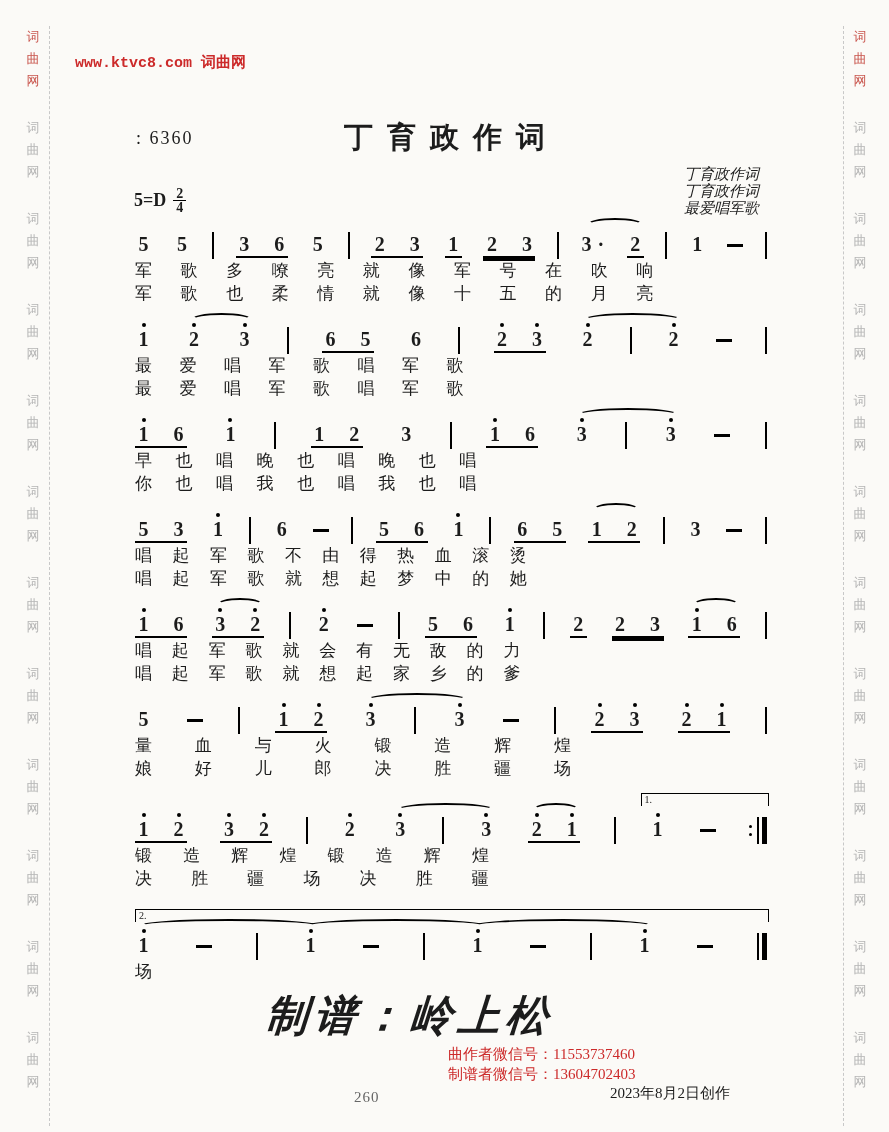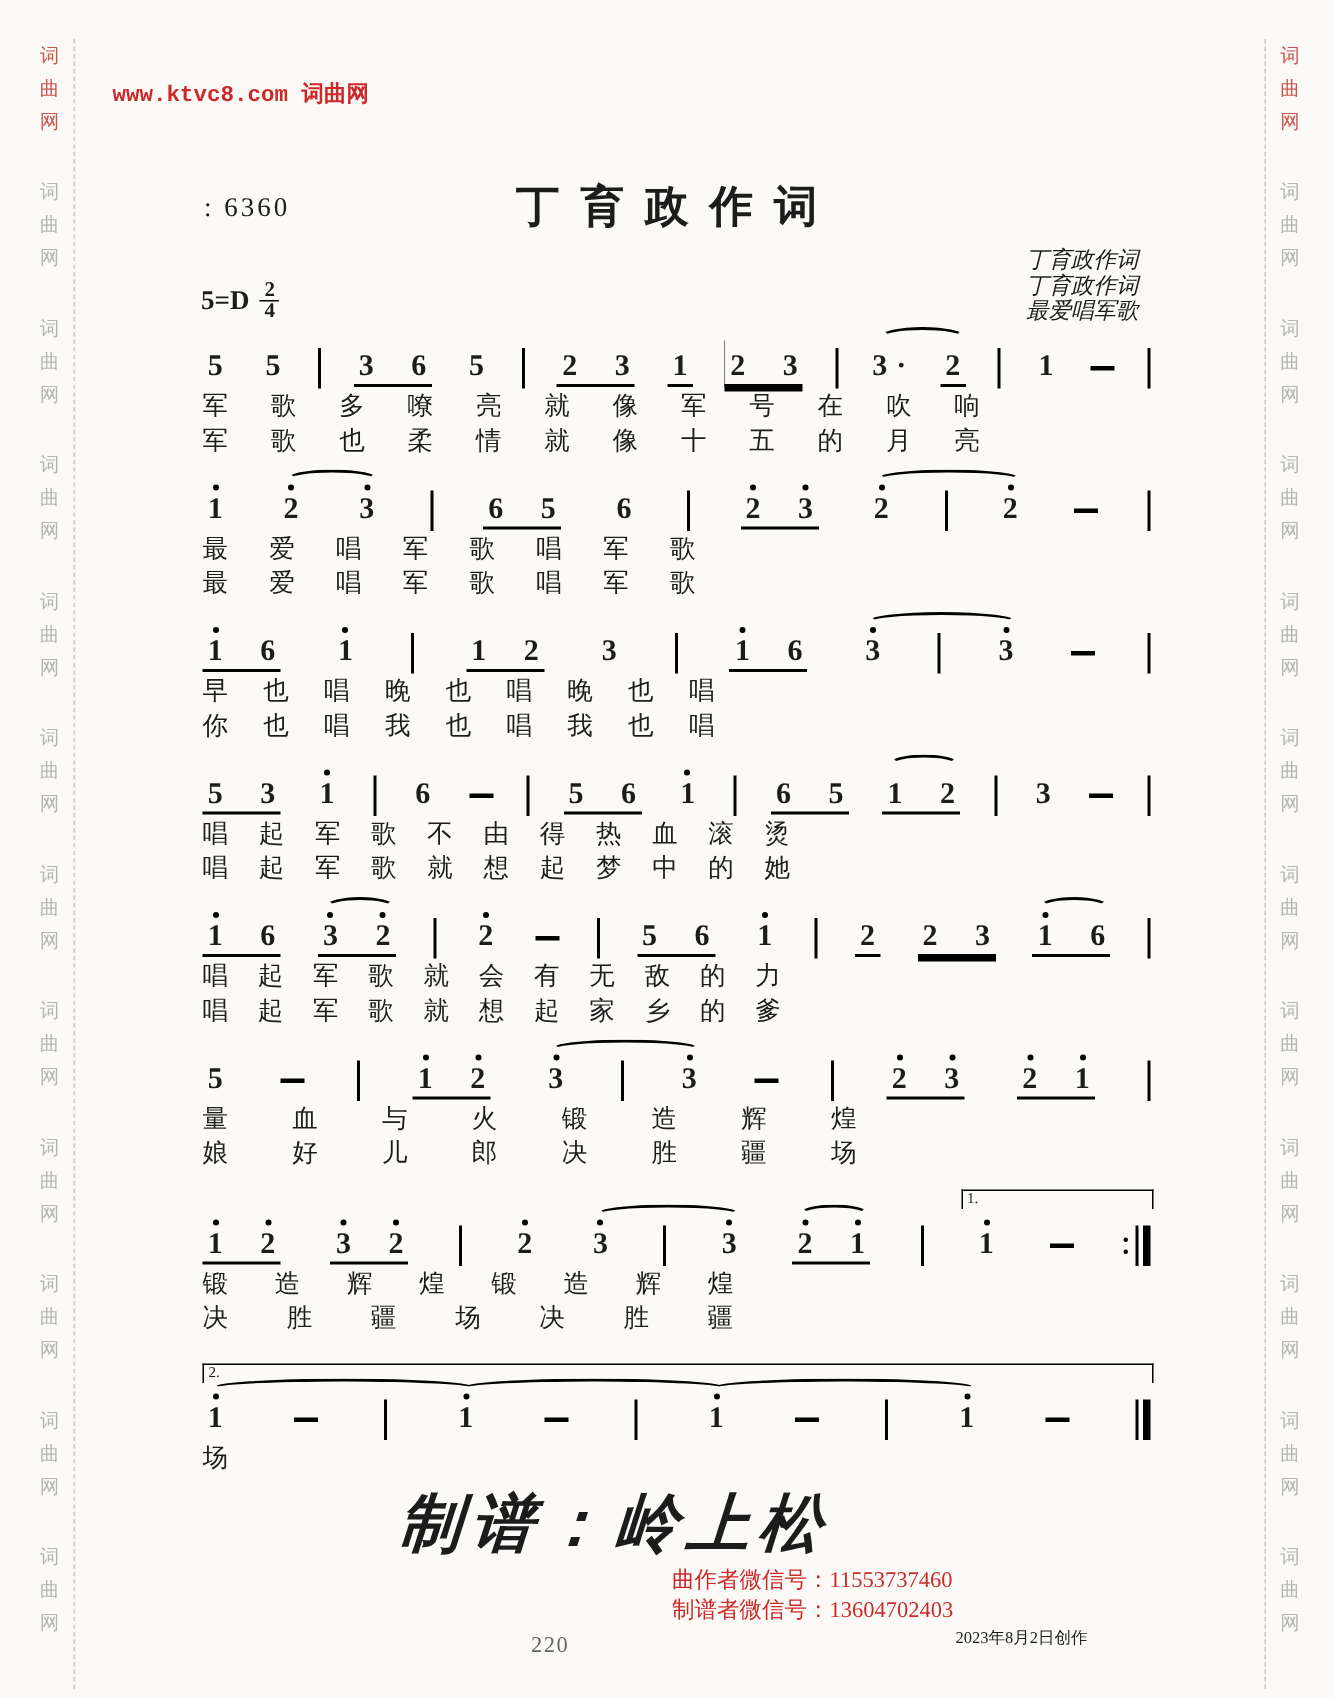--- a/index.html
+++ b/index.html
@@ -58,21 +58,21 @@
     border-radius:50% 50% 0 0;}
   .ending{position:absolute;top:-16px;height:12px;
     border-top:1.5px solid #000;border-left:1.5px solid #000;border-right:1.5px solid #000;}
   .ending span{position:absolute;left:3px;top:1px;font-size:10px;line-height:10px;}
   .lyr{display:flex;justify-content:space-between;font-size:17px;line-height:20px;margin-top:3px;}
   
   .calli{position:absolute;left:266px;top:988px;font-size:42px;font-weight:700;
     font-style:italic;transform:skewX(-4deg);letter-spacing:6px;}
   .wxblock{position:absolute;left:448px;top:1044px;font-size:15px;line-height:20px;}
   .pagenum{position:absolute;left:354px;top:1089px;font-size:15px;color:#666;letter-spacing:1px;}
-  .dateline{position:absolute;left:637px;top:1084px;font-size:11px;}
+  .dateline{position:absolute;left:610px;top:1084px;font-size:15px;}
 </style>
 </head>
 <body>
 
 <div class="wm-col left">
     <div class="wm-group" style="color: rgb(201, 86, 78);">
       <span>词</span>
       <span>曲</span>
       <span>网</span>
     </div>
@@ -1059,14 +1059,14 @@
         <span>场</span>
       </div>
     </div>
   </div>
 
 <div class="calli">制谱：岭上松</div>
 <div class="wxblock" style="color: rgb(204, 42, 42);">
   <div>曲作者微信号：11553737460</div>
   <div>制谱者微信号：13604702403</div>
 </div>
-<div class="pagenum">220</div>
+<div class="pagenum">260</div>
 <div class="dateline">2023年8月2日创作</div>
 
 </body></html>

